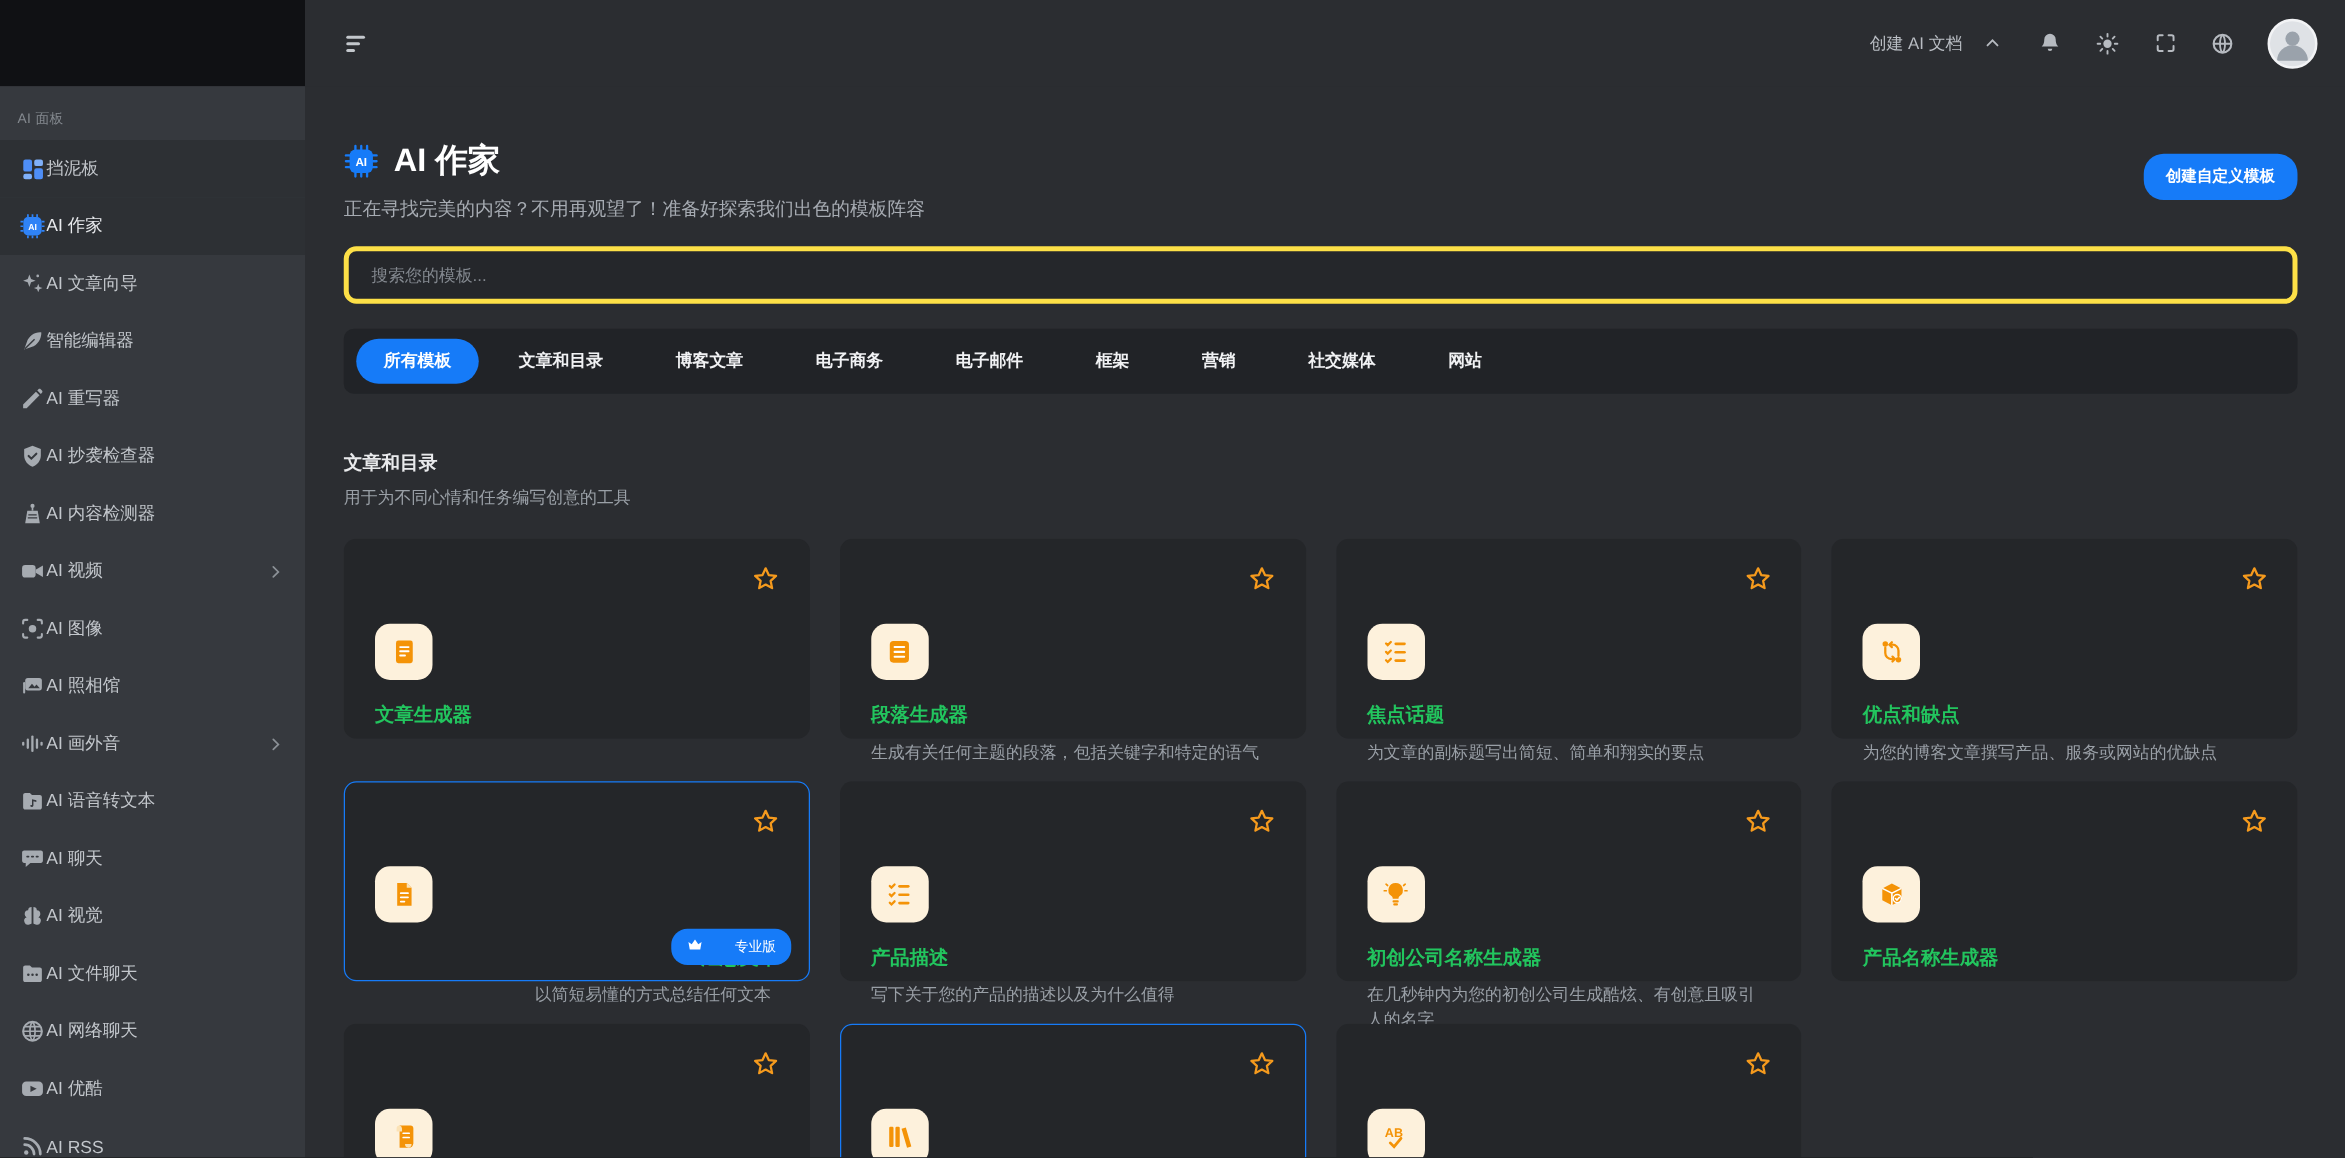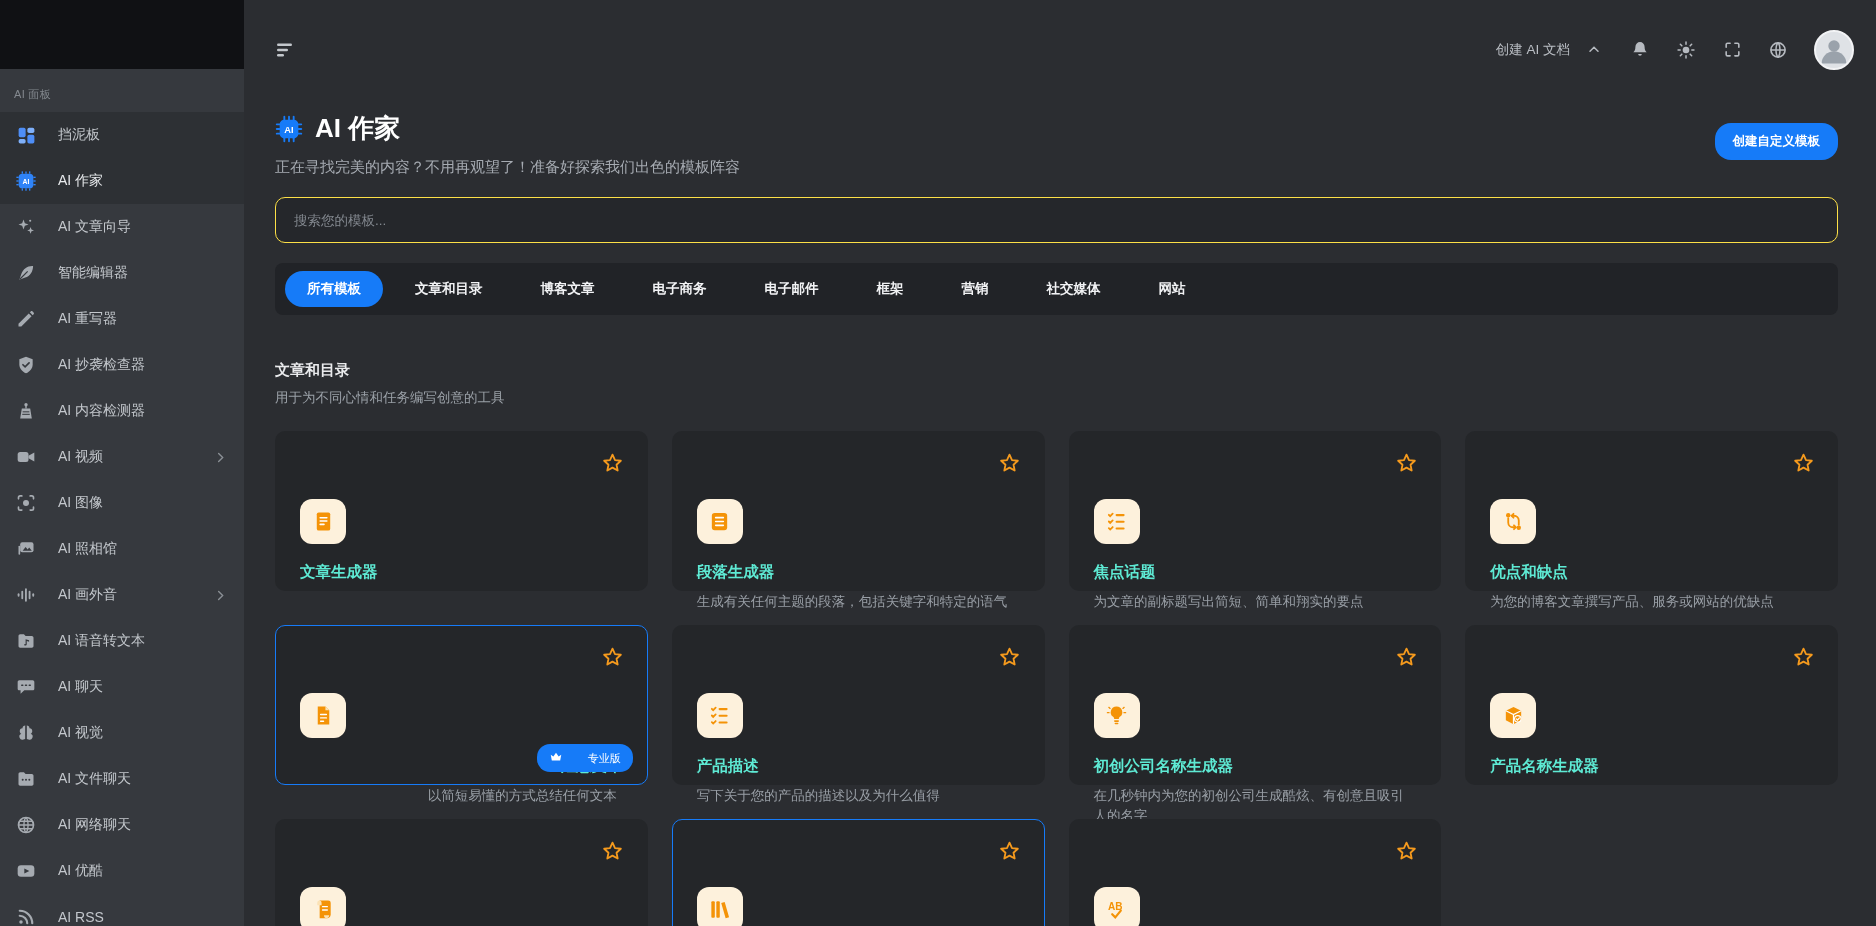--- a/index.html
+++ b/index.html
@@ -2,64 +2,64 @@
 <html><head>
 <meta charset="utf-8">
 <style>
   * { margin:0; padding:0; box-sizing:border-box; }
   html,body { background:#1b1c1f; }
   body { font-family:"Liberation Sans","DejaVu Sans",sans-serif; }
   .app { position:relative; width:1876px; height:926px; background:#2b2d31; overflow:hidden; }
 
   
   .logo-zone { position:absolute; left:0; top:0; width:244px; height:69px; background:#101114; }
-  .topbar { position:absolute; left:244px; top:15px; right:0; height:69px; background:#2b2d31; display:flex; align-items:center; padding:0 22px 0 30px; }
+  .topbar { position:absolute; left:244px; top:0; right:0; height:69px; background:#2b2d31; display:flex; align-items:center; padding:0 22px 0 30px; }
   .menu-btn { width:26px; height:26px; cursor:pointer; display:flex; align-items:center; }
   .topbar-right { margin-left:auto; display:flex; align-items:center; gap:26px; }
   .create-doc { display:flex; align-items:center; gap:14px; color:#b9bdc3; font-size:13.5px; cursor:pointer; }
   .top-ico { width:20px; height:20px; display:flex; align-items:center; justify-content:center; cursor:pointer; }
   .avatar { width:40px; height:40px; border-radius:50%; border:2px solid #f2f3f5; overflow:hidden; background:#e7e9ec; cursor:pointer; flex:0 0 auto; }
 
   
   .sidebar { position:absolute; left:0; top:69px; bottom:0; width:244px; background:#36393e; overflow:hidden; }
   .side-section { padding:18px 14px 10px 14px; font-size:11px; color:#84898f; letter-spacing:.3px; }
-  .side-item { display:flex; align-items:center; height:46px; padding:0 16px 0 15px; gap:21px; color:#c3c7cc; font-size:14px; cursor:pointer; }
+  .side-item { display:flex; align-items:center; height:46px; padding:0 16px 0 15px; gap:0; color:#c3c7cc; font-size:14px; cursor:pointer; }
   .side-item.shaded { background:#2d3034; }
   .side-item.active { background:#2d3034; color:#e8eaed; }
   .s-ico { width:22px; height:22px; flex:0 0 auto; display:flex; align-items:center; justify-content:center; }
   .s-label { flex:1 1 auto; white-space:nowrap; overflow:hidden; }
   .s-chev { color:#8b9096; flex:0 0 auto; display:flex; }
 
   
   .main { position:absolute; left:244px; top:69px; right:0; bottom:0; padding:42px 38px 0 31px; overflow:hidden; }
   .hero { display:flex; align-items:flex-start; }
   .hero-left { flex:1 1 auto; }
   .page-title-row { display:flex; align-items:center; gap:12px; }
   .page-title { font-size:26px; font-weight:bold; color:#ffffff; }
   .chip-ico { width:28px; height:28px; display:flex; }
   .page-subtitle { margin-top:12px; font-size:15px; color:#a6abb2; }
   .create-template-btn { flex:0 0 auto; margin-top:12px; background:#167bf8; color:#fff; border:none; font-size:12.5px; font-weight:bold; padding:10px 18px; border-radius:16px; cursor:pointer; font-family:inherit; }
   .search-wrap { margin-top:20px; }
-  .search-input { width:100%; height:46px; background:#25272b; border:1px solid #fde047; border-radius:10px; color:#cfd2d6; font-size:13.5px; padding:0 18px; outline:none; font-family:inherit; }
+  .search-input { width:100%; height:46px; background:#25272b; border:4px solid #fde047; border-radius:10px; color:#cfd2d6; font-size:13.5px; padding:0 18px; outline:none; font-family:inherit; }
   .search-input::placeholder { color:#83888f; }
 
   .tabs-bar { margin-top:20px; height:52px; background:#212327; border-radius:8px; display:flex; align-items:center; padding:0 10px; gap:6px; }
   .tab { background:transparent; border:none; color:#f1f2f4; font-size:13.5px; font-weight:bold; padding:9px 26px; border-radius:18px; cursor:pointer; white-space:nowrap; font-family:inherit; }
   .tab.active { background:#167bf8; color:#fff; padding:9px 22px; }
 
   .section-head { margin-top:46px; }
   .section-title { font-size:15px; font-weight:bold; color:#e9eaec; }
   .section-sub { margin-top:9px; font-size:13.5px; color:#9aa0a7; }
 
   .cards-grid { margin-top:24px; display:grid; grid-template-columns:repeat(4,1fr); column-gap:24px; row-gap:34px; }
   .card { position:relative; background:#242629; border-radius:10px; height:160px; padding:22px 24px; border:1.5px solid transparent; cursor:pointer; }
   .card.hl { border-color:#167bf8;text-align:right; }
   .card-ico { width:46px; height:45px; border-radius:12px; background:#fdf1dc; display:flex; align-items:center; justify-content:center;margin-top:45px; }
   .card-star { position:absolute; top:20px; right:22px; background:none; border:none; cursor:pointer; width:24px; height:24px; padding:0; }
-  .card-title { margin-top:18px; font-size:15.5px; font-weight:bold; color:#5eead4; }
+  .card-title { margin-top:18px; font-size:15.5px; font-weight:bold; color:#22c55e; }
   .card-desc { margin-top:9px; font-size:13.5px; color:#999fa6; line-height:1.5; padding-right:6px; }
   .pro-badge { position:absolute; right:14px; bottom:12px; background:#167bf8; color:#fff; font-size:11px; border-radius:13px; padding:6px 12px; display:flex; align-items:center; gap:25px; }
 </style>
 </head>
 <body>
 
 <div class="app">
 
   <div class="logo-zone"></div>
 

